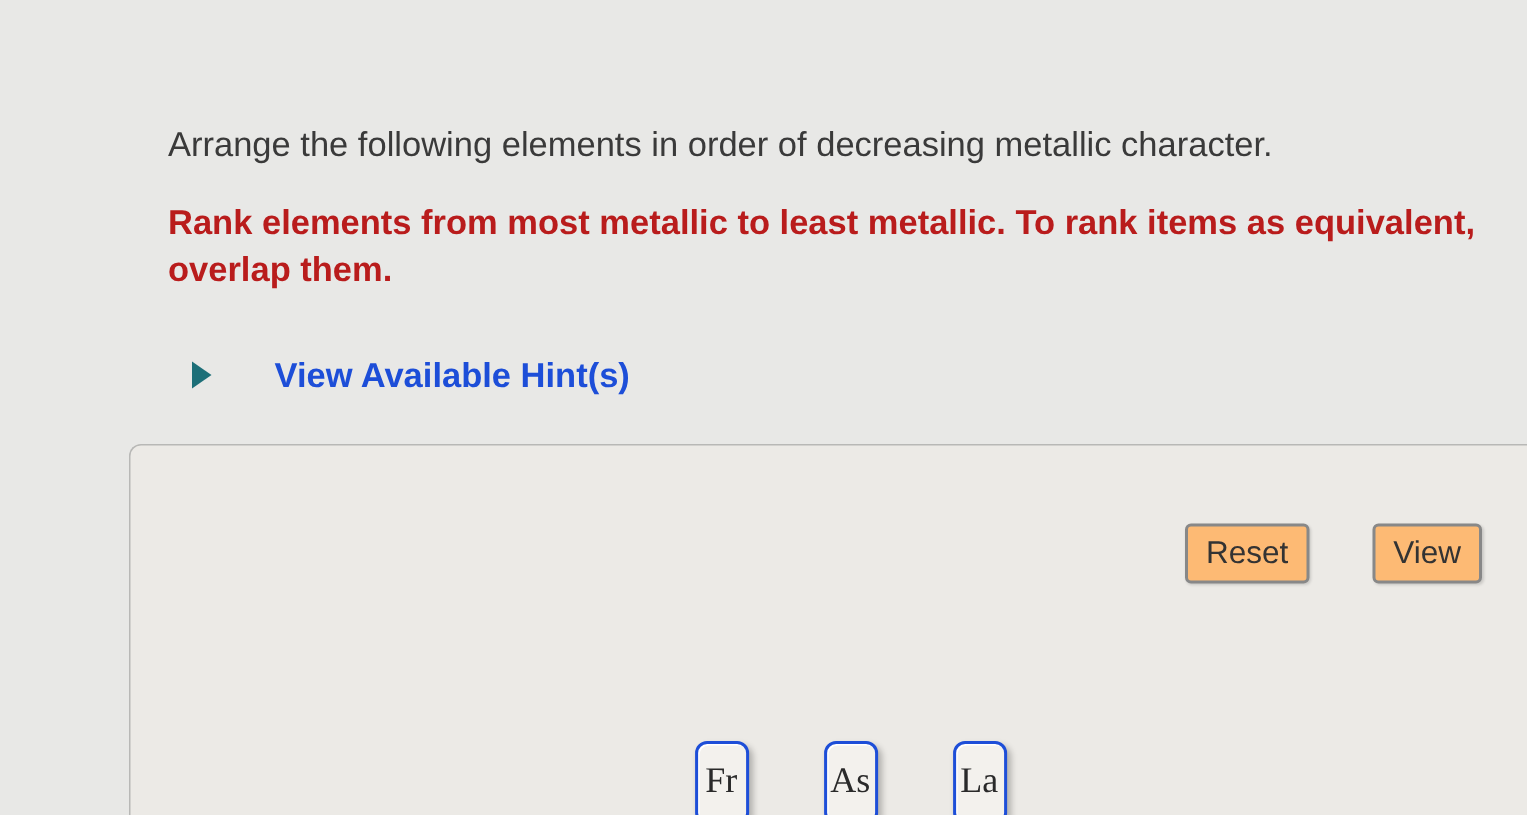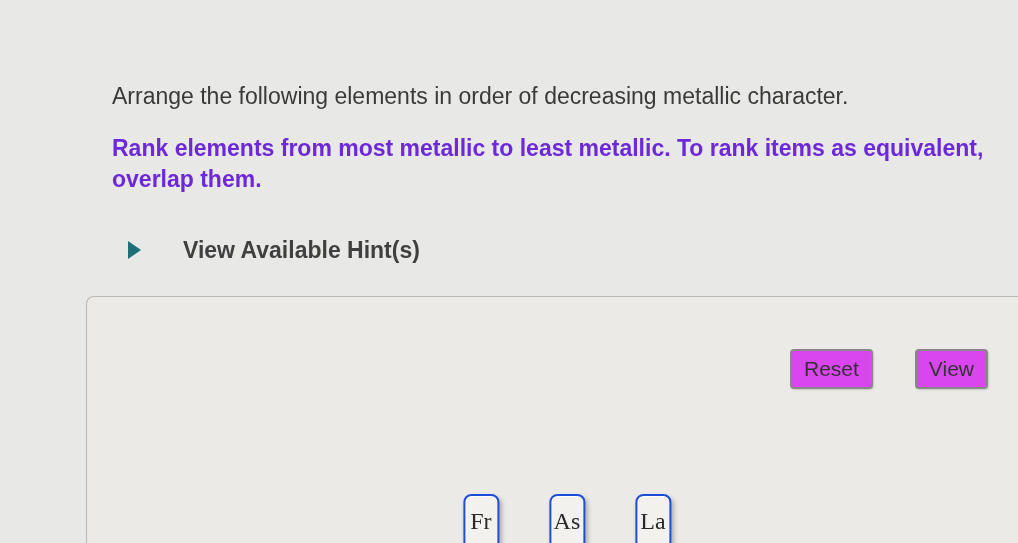--- a/index.html
+++ b/index.html
@@ -15,39 +15,39 @@
     }
     .question-text {
       font-size: 23px;
       color: #3a3a3a;
       margin-bottom: 22px;
       line-height: 1.25;
     }
     .instruction-text {
       font-size: 23px;
       font-weight: bold;
-      color: #6d28d9;
+      color: #b91c1c;
       margin-bottom: 26px;
       line-height: 1.35;
     }
     .hints-row {
       display: flex;
       align-items: center;
       gap: 10px;
       cursor: pointer;
       margin-bottom: 16px;
     }
     .hints-arrow {
       width: 0; height: 0;
       border-top: 9px solid transparent;
       border-bottom: 9px solid transparent;
       border-left: 13px solid #1d6f78;
     }
     .hints-label {
-      color: #404040;
+      color: #1d4ed8;
       font-size: 23px;
       font-weight: bold;
     }
     .canvas-frame {
       border-top: 1px solid #b8b8b6;
       border-left: 1px solid #b8b8b6;
       background: #eceae6;
       position: relative;
       height: 300px;
       border-radius: 8px 0 0 0;
@@ -55,21 +55,21 @@
       margin-right: -28px;
     }
     .toolbar {
       position: absolute;
       top: 20px;
       right: 14px;
       display: flex;
       gap: 10px;
     }
     .tool-btn {
-      background: #d946ef;
+      background: #fdba74;
       border: 2px solid #888;
       border-radius: 4px;
       padding: 6px 12px;
       font-size: 21px;
       color: #333;
       cursor: pointer;
       box-shadow: 1px 1px 2px rgba(0,0,0,0.15);
     }
     .tiles-row {
       position: absolute;

